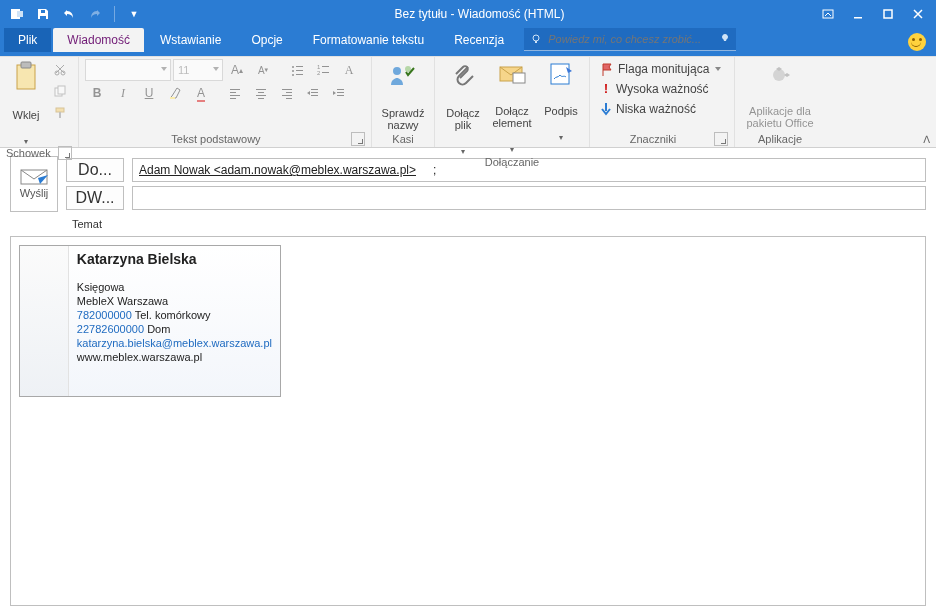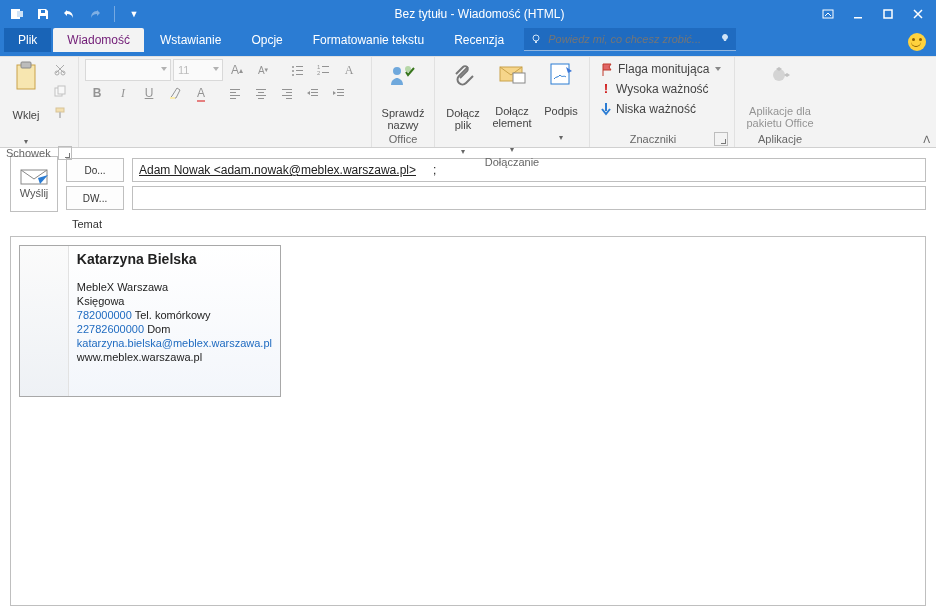--- a/index.html
+++ b/index.html
@@ -45,21 +45,21 @@
   .flag-row{display:flex;align-items:center;gap:4px;height:20px;padding:0 4px;color:#444;}
   .flag-row .caret2{margin-left:2px;border-left:3px solid transparent;border-right:3px solid transparent;border-top:4px solid #888;}
   .collapse-caret{position:absolute;right:6px;bottom:2px;color:#666;font-size:10px;}
   
   .msgarea{flex:1;background:#fff;padding:8px 10px 10px 10px;display:flex;flex-direction:column;gap:6px;overflow:hidden;}
   .hdr{display:flex;align-items:center;gap:8px;}
   .sendbox{width:46px;height:54px;border:1px solid #bfbfbf;display:flex;flex-direction:column;align-items:center;justify-content:center;gap:2px;color:#555;}
   .sendbox .env{width:28px;height:16px;}
   .hdrrows{flex:1;display:flex;flex-direction:column;gap:4px;}
   .row{display:flex;align-items:center;gap:8px;}
-  .lblbtn{width:56px;height:22px;border:1px solid #bfbfbf;background:#fdfdfd;display:flex;align-items:center;justify-content:center;font-size:10px;color:#333;}
+  .lblbtn{width:56px;height:22px;border:1px solid #bfbfbf;background:#fdfdfd;display:flex;align-items:center;justify-content:center;font-size:16px;color:#333;}
   .plainlbl{width:56px;font-size:11px;color:#333;}
   .field{flex:1;height:22px;border:1px solid #bfbfbf;background:#fff;display:flex;align-items:center;padding:0 6px;font-size:12px;gap:17px;}
   .field.focused{border:1px solid #2b7cd3;box-shadow:0 0 0 1px rgba(43,124,211,0.15) inset;}
   .recip{font-size:12px;color:#222;text-decoration:underline;}
   .subject-input{border:none;outline:none;flex:1;font-size:12px;background:transparent;}
   .attachbox{width:200px;height:36px;border:1px solid #bfbfbf;display:flex;align-items:center;padding:0 6px;gap:6px;position:relative;}
   .attachbox .caret{position:absolute;right:6px;top:7px;border-left:3px solid transparent;border-right:3px solid transparent;border-top:4px solid #888;}
   .attachbox .meta{display:flex;flex-direction:column;line-height:13px;}
   .attachbox .meta .size{color:#777;font-size:11px;}
   
@@ -290,36 +290,40 @@
           <div class="mini">
               <svg width="14" height="14">
                 <rect x="5" y="3" width="7" height="1" fill="#555"></rect>
                 <rect x="5" y="6" width="7" height="1" fill="#555"></rect>
                 <rect x="5" y="9" width="7" height="1" fill="#555"></rect>
                 <path d="M1 5l3 2-3 2z" fill="#555"></path>
               </svg>
             </div>
         </div>
       </div>
+      <div class="group-label" style="justify-content:center;position:relative;">
+          <span style="flex:1;text-align:center;">Tekst podstawowy</span>
+          <div class="dlg-launch"></div>
+        </div>
     </div>
 
     <div class="group">
       <div class="group-body">
         <div class="big-btn">
           <svg width="30" height="28">
               <circle cx="9" cy="10" r="4" fill="#6fa8dc"></circle>
               <path d="M3 24c0-5 4-7 6-7s6 2 6 7" fill="#6fa8dc"></path>
               <circle cx="20" cy="8" r="3" fill="#b6d7a8"></circle>
               <path d="M18 11l2 3 6-7" stroke="#38761d" stroke-width="2" fill="none"></path>
             </svg>
           <div class="lbl">Sprawdź nazwy</div>
         </div>
       </div>
       <div class="group-label" style="justify-content:center;">
-          <span>Office</span>
+          <span>Kasi</span>
         </div>
     </div>
 
     <div class="group">
       <div class="group-body">
         <div class="big-btn" style="width:44px;">
           <svg width="24" height="28">
               <path d="M17 6l-9 9c-2 2-2 5 0 7s5 2 7 0l7-7" fill="none" stroke="#777" stroke-width="2"></path>
               <path d="M9 17l7-7c1-1 1-3 0-4s-3-1-4 0l-7 7" fill="none" stroke="#777" stroke-width="2"></path>
             </svg>
@@ -427,22 +431,22 @@
     <div class="row">
       <div style="width:54px;"></div>
       <div class="plainlbl">Temat</div>
     </div>
 
     <div class="body">
       <div class="vcard">
         <div class="side"></div>
         <div class="info">
           <div class="name">Katarzyna Bielska</div>
+          <div>Księgowa</div>
           <div>MebleX Warszawa</div>
-          <div>Księgowa</div>
           <div><span class="link">782000000</span><span> Tel. komórkowy</span></div>
           <div><span class="link">22782600000</span><span> Dom</span></div>
           <div class="link">katarzyna.bielska@meblex.warszawa.pl</div>
           <div>www.meblex.warszawa.pl</div>
         </div>
       </div>
     </div>
   </div>
 
 </div>

